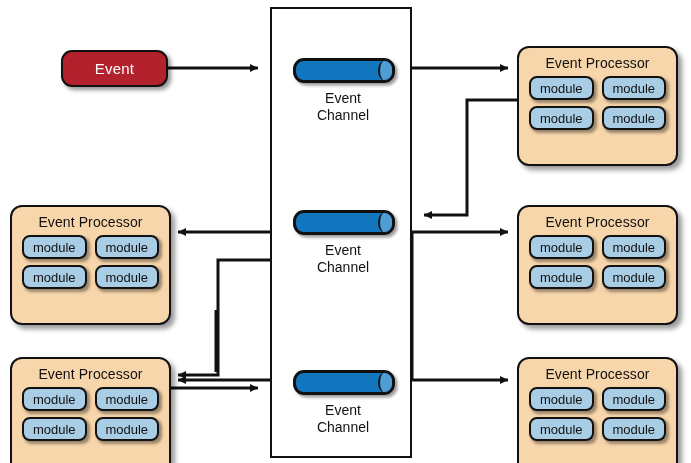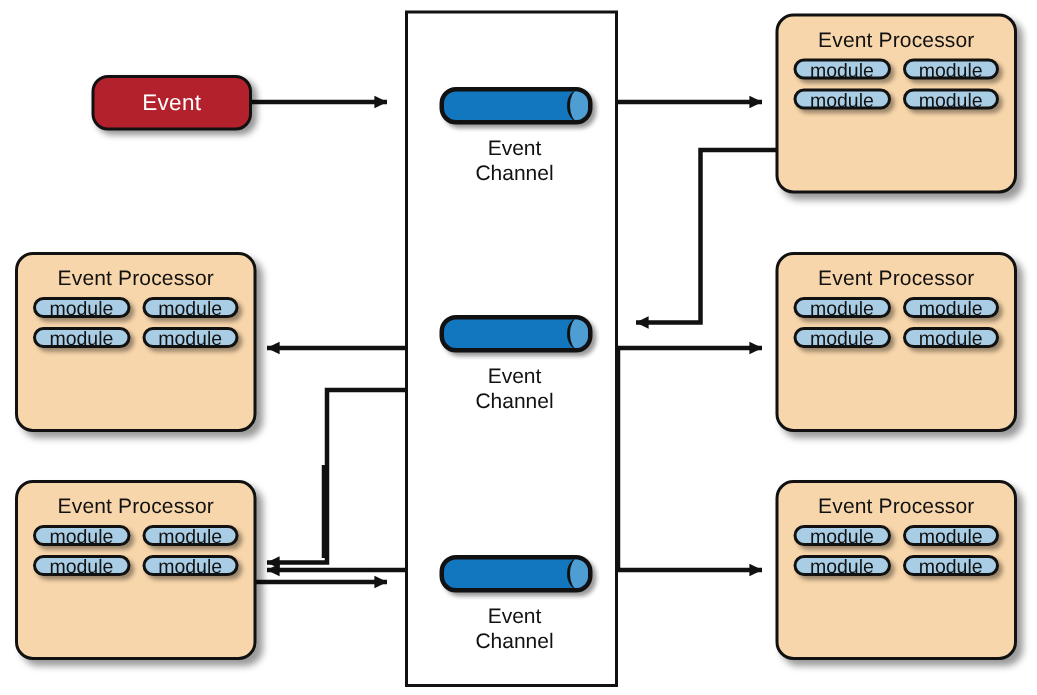--- a/index.html
+++ b/index.html
@@ -44,40 +44,41 @@
 
   
   .processor {
     position: absolute;
     box-sizing: border-box;
     background: #f8d6ab;
     border: 2.5px solid #111111;
     border-radius: 12px;
     box-shadow: 4px 4px 5px rgba(0,0,0,0.40);
     padding-top: 7px;
+    margin-top: 37px;
   }
   .processor-title {
     text-align: center;
     font-size: 14px;
     color: #111111;
     margin-bottom: 5px;
     letter-spacing: .1px;
   }
   .module-grid {
     display: grid;
     grid-template-columns: 1fr 1fr;
     gap: 6px 8px;
     padding: 0 10px 9px 10px;
   }
   .module {
     box-sizing: border-box;
     background: #a9cde4;
     border: 2.5px solid #111111;
     border-radius: 8px;
-    height: 14px;
+    height: 24px;
     display: flex;
     align-items: center;
     justify-content: center;
     font-size: 13px;
     color: #111111;
     box-shadow: 2.5px 2.5px 3px rgba(0,0,0,0.38);
   }
 
   
   .channel-container {

